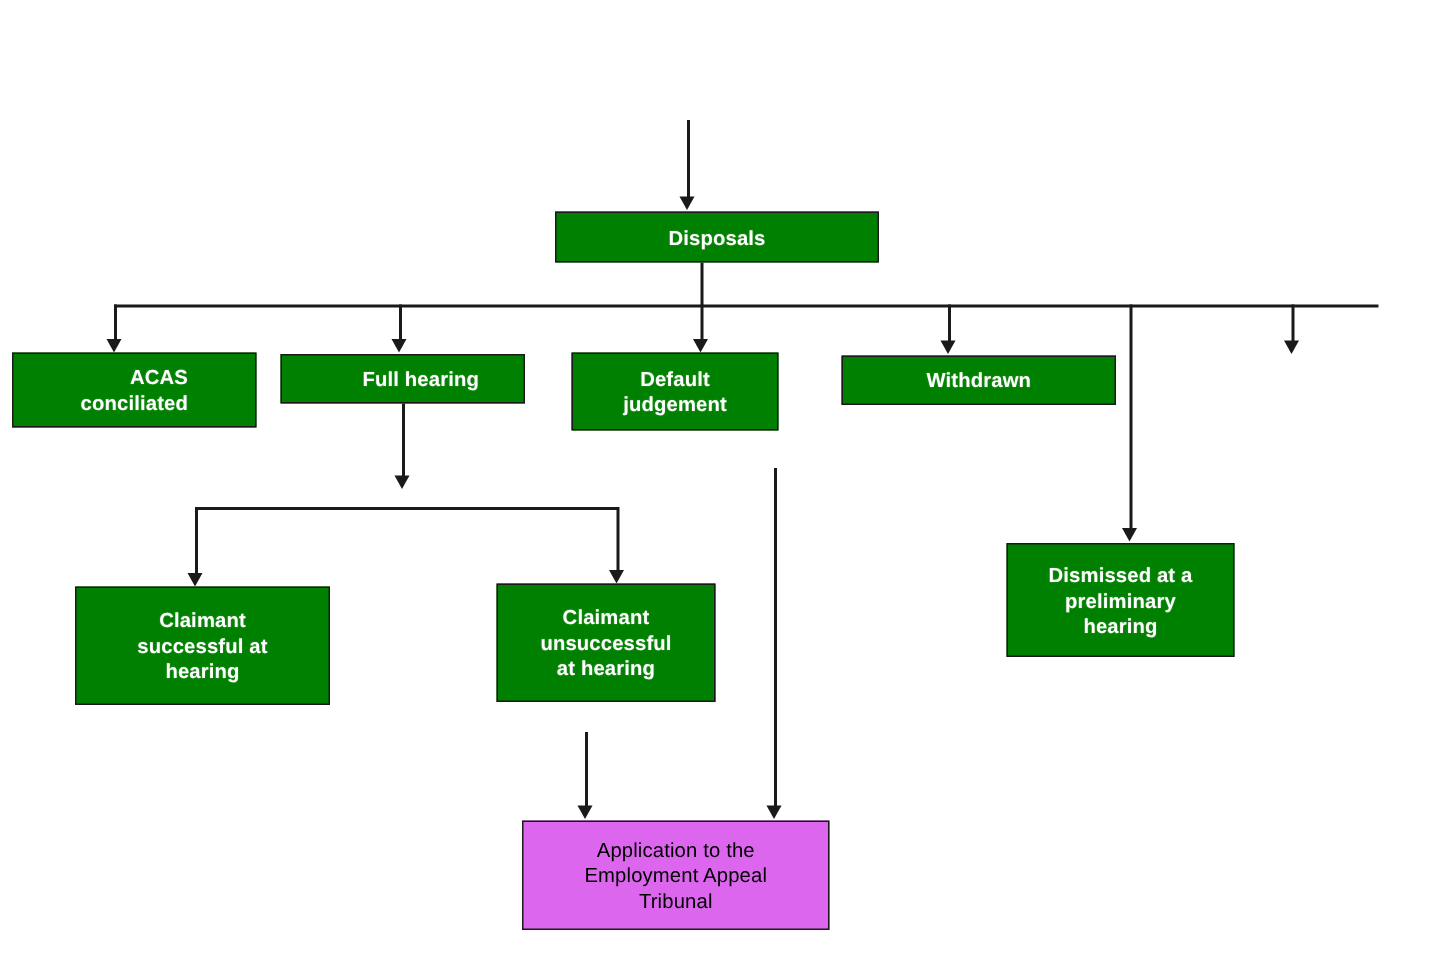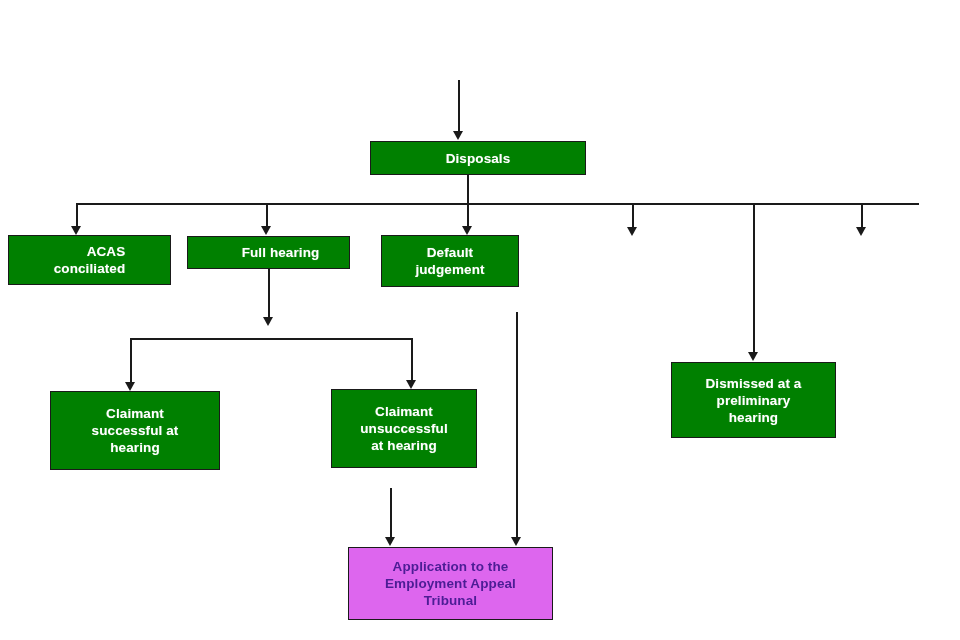--- a/index.html
+++ b/index.html
@@ -30,23 +30,23 @@
     white-space: pre-line;
     padding: 2px 4px;
   }
   .node.green {
     background: #008000;
     color: #ffffff;
     text-shadow: 0 0 1px rgba(255,255,255,0.35);
   }
   .node.magenta {
     background: #dd66ee;
-    color: #4c1d95;
+    color: #000000;
     text-shadow: none;
-    font-weight: bold;
+    font-weight: normal;
     font-size: 13.5px;
   }
   .edge {
     position: absolute;
     background: #1a1a1a;
   }
   .edge.v { width: 1.6px; }
   .edge.h { height: 1.6px; }
   .arrowhead {
     position: absolute;
@@ -108,23 +108,24 @@
   <div class="node green" style="left:360px; top:141px; width:216px; height:34px;margin-left:10px;">Disposals</div>
 
   <div class="node green" style="left:8px; top:235px; width:163px; height:50px;text-align:right;">ACAS
 conciliated</div>
 
   <div class="node green" style="left:187px; top:236px; width:163px; height:33px;padding-left:28px;">Full hearing</div>
 
   <div class="node green" style="left:381px; top:235px; width:138px; height:52px;">Default
 judgement</div>
 
+  <div class="node green" style="left:561px; top:237px; width:183px; height:33px;">Withdrawn</div>
 
 
-  <div class="node green" style="left:671px; top:362px; width:165px; height:76px;">Dismissed at a
+  <div class="node green" style="left:671px; top:362px; width:152px; height:76px;">Dismissed at a
 preliminary
 hearing</div>
 
   <div class="node green" style="left:50px; top:391px; width:170px; height:79px;">Claimant
 successful at
 hearing</div>
 
   <div class="node green" style="left:331px; top:389px; width:146px; height:79px;">Claimant
 unsuccessful
 at hearing</div>

